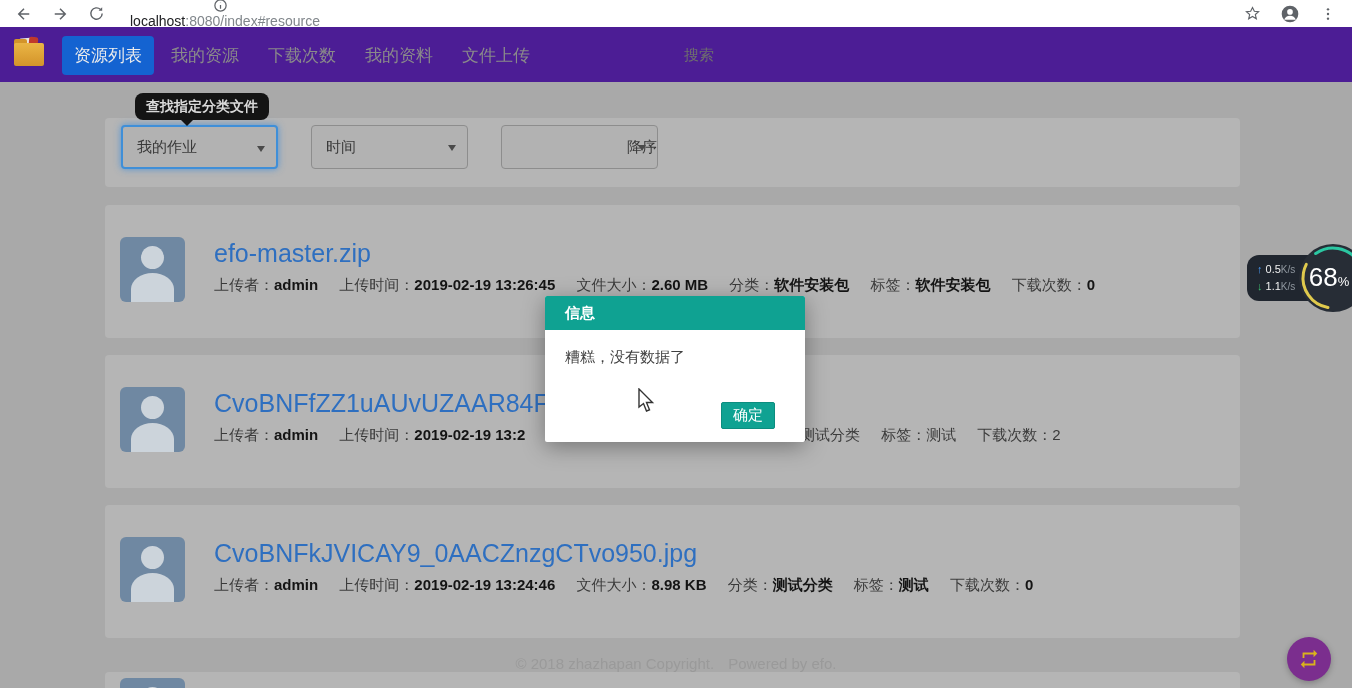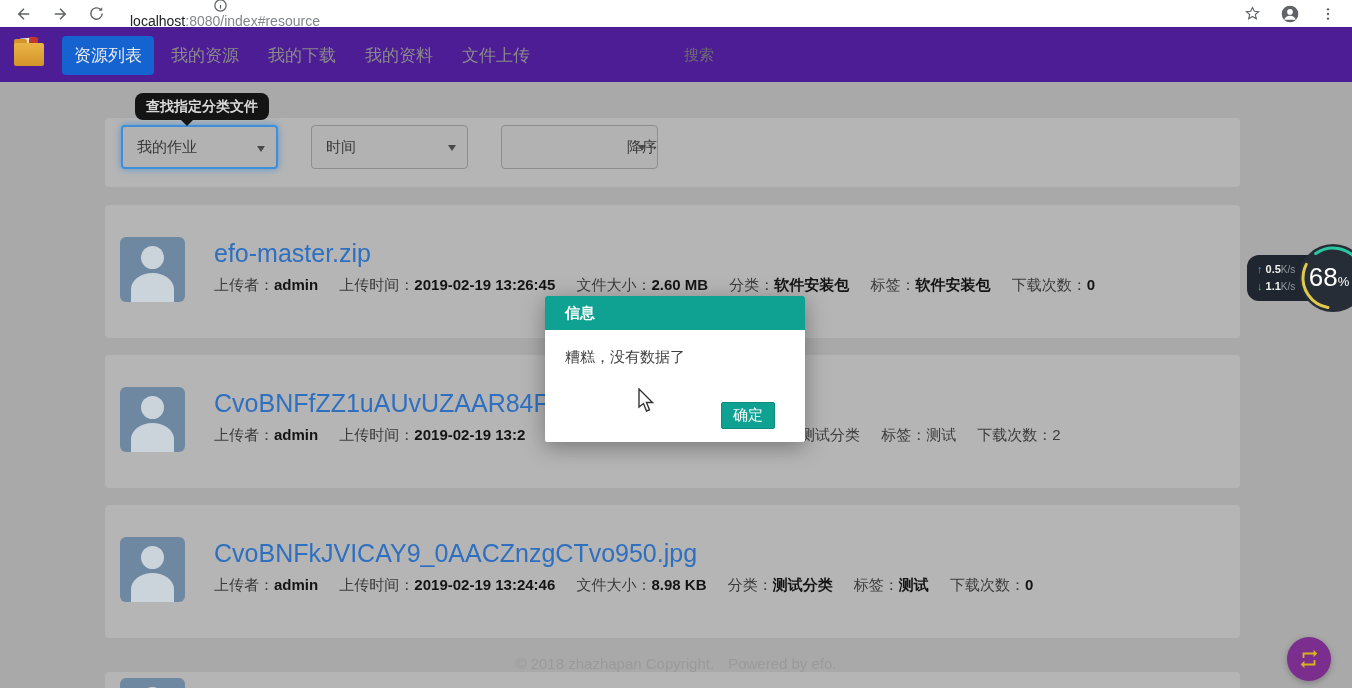--- a/index.html
+++ b/index.html
@@ -63,21 +63,21 @@
   .modal-confirm { position:absolute; left:176px; top:106px; width:54px; height:27px; background:#0fa292; border:1px solid #0c8d7f; color:#ffffff; font-size:15px; border-radius:2px; cursor:pointer; font-family:inherit; }
 
   
   .cursor { position:absolute; left:638px; top:388px; z-index:60; pointer-events:none; }
 
   
   .speed-pill { position:absolute; left:1247px; top:255px; width:74px; height:46px; background:#20262f; border-radius:12px; z-index:40; padding:6px 0 0 10px; }
   .speed-line { font-size:11px; line-height:17px; color:#d8d8d8; white-space:nowrap; }
   .speed-line .arrow-up { color:#4a9df8; font-weight:bold; }
   .speed-line .arrow-down { color:#3dbd6e; font-weight:bold; }
-  .speed-line .num { font-weight:bold; color:#f0f0f0; }
+  .speed-line .num { font-weight:normal; color:#f0f0f0; }
   .speed-line .unit { color:#8f979f; font-size:10px; }
   .percent-circle { position:absolute; left:1297px; top:242px; width:72px; height:72px; z-index:41; cursor:pointer; }
   .percent-text { position:absolute; left:0; top:20px; width:64px; text-align:center; color:#ffffff; font-size:26px; z-index:42; }
   .percent-text .pct { font-size:13px; }
 
   
   .fab { position:absolute; left:1287px; top:637px; width:44px; height:44px; border-radius:50%; background:#7b2e8e; z-index:40; display:flex; align-items:center; justify-content:center; cursor:pointer; box-shadow:0 2px 6px rgba(0,0,0,.25); }
 </style>
 </head>
 <body>
@@ -134,21 +134,21 @@
   <div class="navbar">
     <div class="brand">
       <div class="folder-paper-w"></div>
       <div class="folder-paper-r"></div>
       <div class="folder-tab"></div>
       <div class="folder-body"></div>
     </div>
     <div class="nav-items">
       <div class="nav-item active">资源列表</div>
       <div class="nav-item">我的资源</div>
-      <div class="nav-item">我的下载</div>
+      <div class="nav-item">下载次数</div>
       <div class="nav-item">我的资料</div>
       <div class="nav-item">文件上传</div>
     </div>
     <input class="nav-search" placeholder="搜索" style="">
   </div>
 
   <div class="tooltip">查找指定分类文件</div>
   <div class="tooltip-arrow"></div>
 
   <div class="panel filter-panel">

